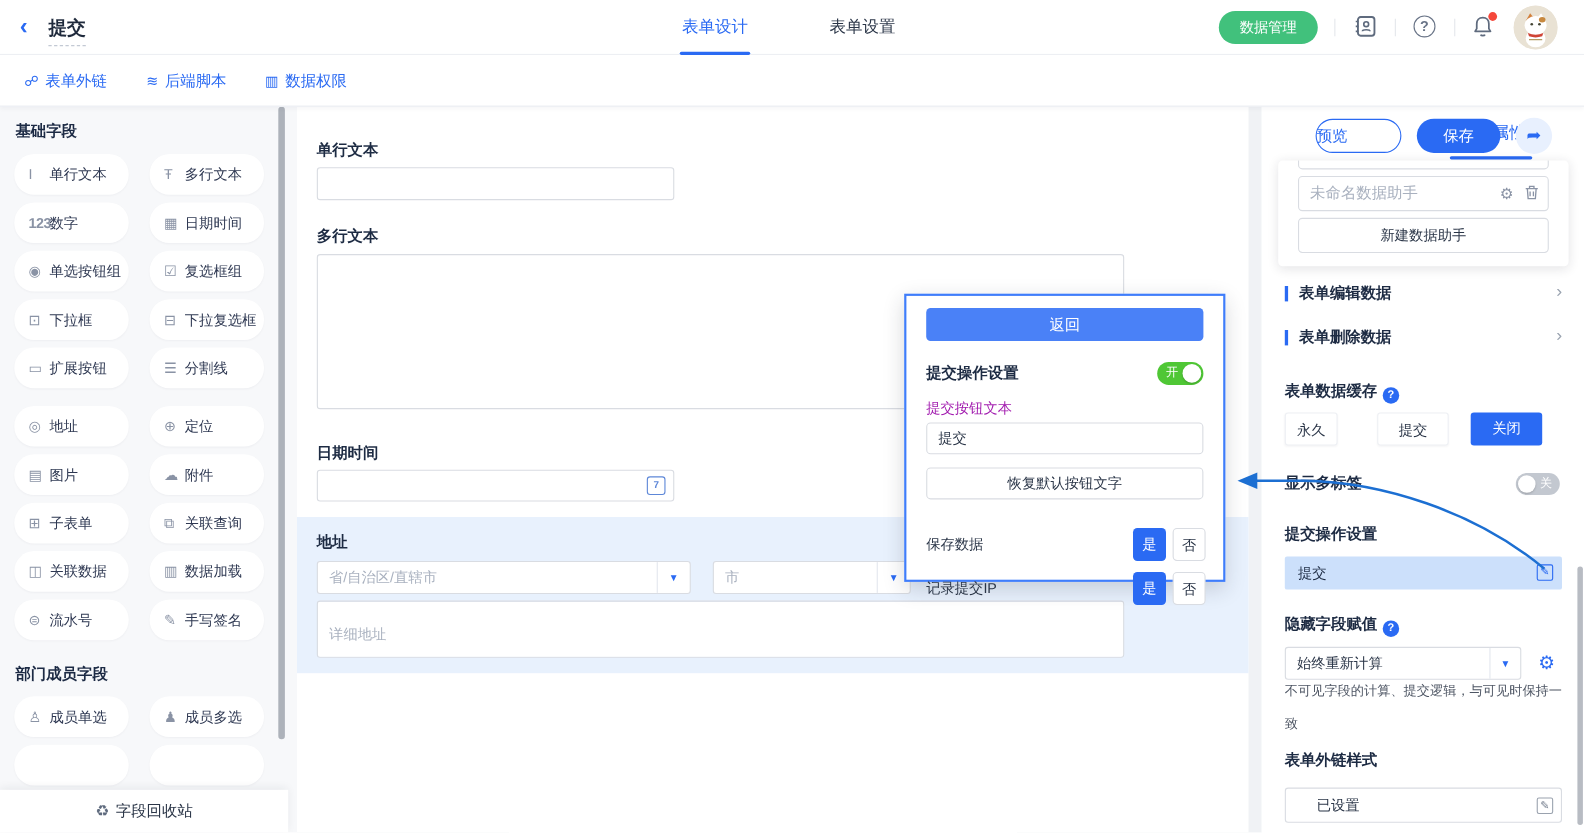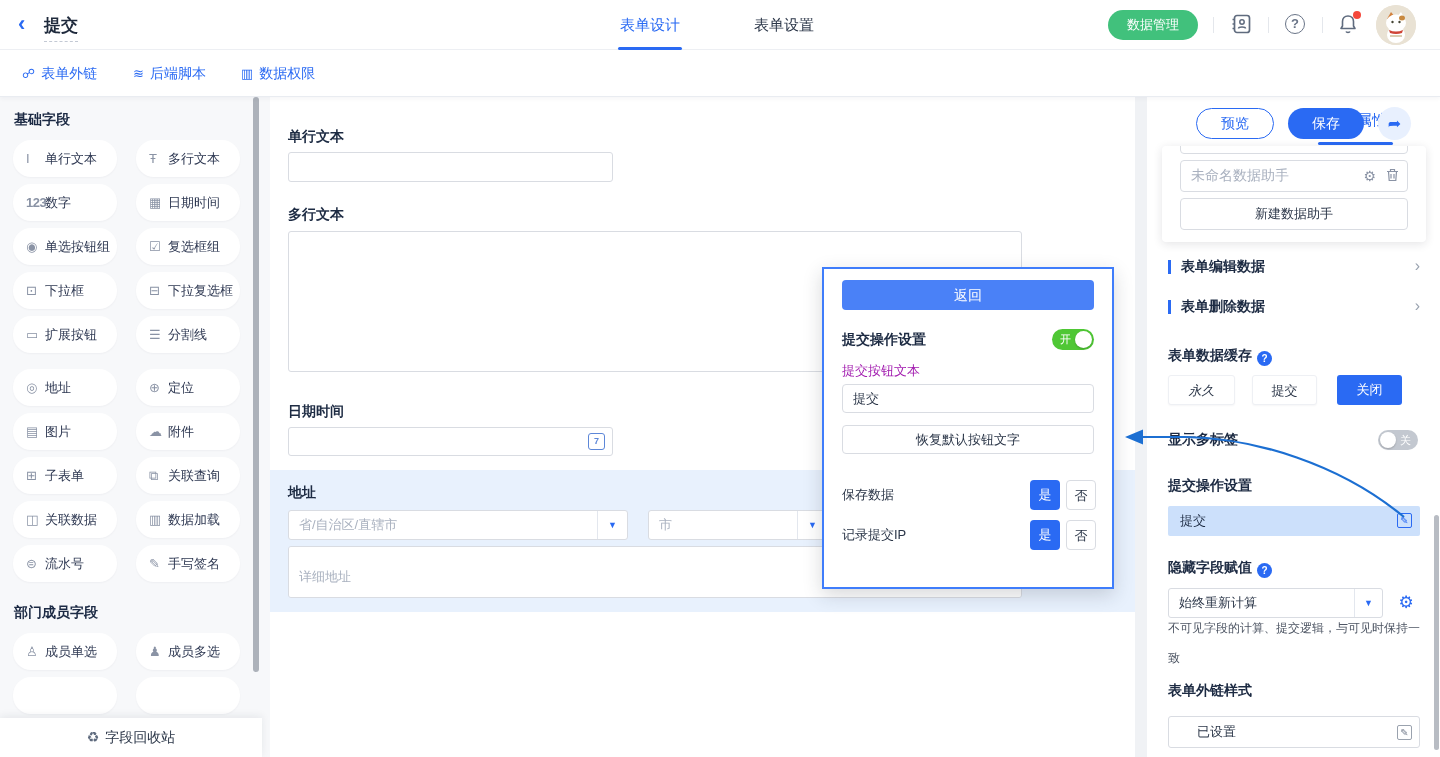--- a/index.html
+++ b/index.html
@@ -17,21 +17,21 @@
   .hdr-div { position:absolute; top:17px; width:1px; height:16px; background:#e4e7ec; }
   .hdr-ic { position:absolute; top:13px; width:24px; height:24px; color:#5f6b7e; cursor:pointer; }
   .help-circle { width:20px; height:20px; border:1.7px solid #697487; border-radius:50%; font-size:13px; color:#697487; text-align:center; line-height:17px; font-weight:bold; }
   .bell-dot { position:absolute; right:0px; top:-2px; width:8px; height:8px; border-radius:50%; background:#f5483b; }
   .avatar { position:absolute; left:1376px; top:5px; width:40px; height:40px; border-radius:50%; overflow:hidden; background:#e9e2d4; cursor:pointer; }
 
   
   .tbr { position:absolute; top:50px; left:0; width:1440px; height:47px; background:#fff; border-bottom:1px solid #e9ecf1; box-shadow:0 2px 4px rgba(31,37,51,.04); z-index:25; }
   .tbr-link { position:absolute; top:0; height:47px; line-height:47px; color:#2a6af3; font-size:14px; cursor:pointer; }
   .tbr-link .gi { margin-right:6px; font-size:13px; }
-  .btn-outline { position:absolute; left:1196px; top:58px; width:78px; height:31px; border:1px solid #2a6af3; border-radius:16px; background:#fff; color:#2a6af3; font-size:14px; text-align:center; line-height:29px; cursor:pointer; }
+  .btn-outline { position:absolute; left:1196px; top:58px; width:78px; height:31px; border:1px solid #2a6af3; border-radius:16px; background:#fff; color:#2a6af3; font-size:14px; text-align:left; line-height:29px; cursor:pointer; }
   .btn-primary { position:absolute; left:1288px; top:58px; width:76px; height:31px; border-radius:16px; background:#2a6af3; color:#fff; font-size:14px; text-align:center; line-height:31px; cursor:pointer; }
   .btn-share { position:absolute; left:1378px; top:57px; width:33px; height:33px; border-radius:50%; background:#e8f0fe; color:#2a6af3; font-size:16px; text-align:center; line-height:33px; cursor:pointer; }
 
   
   .sb { position:absolute; top:97px; left:0; width:270px; height:660px; background:#f7f8fa; overflow:hidden; z-index:5; }
   .sb-inner { padding:14px 0 0 13px; }
   .sb-title { font-size:14px; font-weight:bold; color:#1c2a44; margin:0 0 11px 1px; }
   .pill-grid { display:grid; grid-template-columns:104px 104px; column-gap:19px; row-gap:7px; margin-bottom:16px; }
   .pill { height:37px; background:#fff; border-radius:18px; display:flex; align-items:center; padding-left:13px; cursor:grab; box-shadow:0 1px 2px rgba(31,37,51,.04); }
   .pill .gi { color:#8a93a5; font-size:13px; width:19px; flex:0 0 19px; }
@@ -48,21 +48,21 @@
   .f-input { position:absolute; border:1px solid #d9dce2; border-radius:3px; background:#fff; font-size:13px; color:#2b3648; padding:0 10px; outline:none; }
   .f-input::placeholder, .f-area::placeholder { color:#a9b1bf; }
   .f-area { position:absolute; border:1px solid #d9dce2; border-radius:3px; background:#fff; resize:none; font-family:inherit; font-size:13px; padding:21px 10px; outline:none; }
   .addr-block { position:absolute; left:0; top:373px; width:865px; height:142px; background:#e8f1fd; }
   .sel { position:absolute; height:30px; background:#fff; border:1px solid #d9dce2; border-radius:3px; display:flex; align-items:center; cursor:pointer; }
   .sel .ph { flex:1; padding-left:10px; font-size:13px; color:#a9b1bf; overflow:hidden; white-space:nowrap; }
   .sel .arr { width:30px; align-self:stretch; border-left:1px solid #e3e7ee; display:flex; align-items:center; justify-content:center; color:#2a6af3; font-size:9px; }
   .cal-ic { position:absolute; width:17px; height:17px; border:1.5px solid #5d87d8; border-radius:3px; color:#5d87d8; font-size:9px; font-weight:bold; text-align:center; line-height:15px; cursor:pointer; }
 
   
-  .panel { position:absolute; left:822px; top:267px; width:292px; height:322px; background:#fff; border:2px solid #3f7dfb; box-shadow:0 6px 18px rgba(31,37,51,.18); z-index:20; }
+  .panel { position:absolute; left:822px; top:267px; width:292px; height:262px; background:#fff; border:2px solid #3f7dfb; box-shadow:0 6px 18px rgba(31,37,51,.18); z-index:20; }
   .panel-back { position:absolute; left:18px; top:11px; width:252px; height:30px; background:#4a81f7; border-radius:4px; color:#fff; font-size:14px; text-align:center; line-height:30px; cursor:pointer; }
   .p-title { position:absolute; left:18px; top:62px; font-size:14px; font-weight:bold; color:#1d2b43; }
   .p-label { position:absolute; left:18px; top:93px; font-size:13px; color:#a21caf; }
   .p-input { position:absolute; left:18px; top:115px; width:252px; height:29px; border:1px solid #d9dce2; border-radius:4px; font-size:13px; color:#2b3648; padding:0 10px; outline:none; }
   .p-restore { position:absolute; left:18px; top:156px; width:252px; height:29px; border:1px solid #d9dce2; border-radius:4px; background:#fff; font-size:13px; color:#2b3648; text-align:center; line-height:27px; cursor:pointer; }
   .p-row-label { position:absolute; left:18px; font-size:13px; color:#2b3648; }
   .yn { position:absolute; width:30px; height:30px; border-radius:4px; font-size:13px; text-align:center; line-height:30px; cursor:pointer; }
   .yn.yes { background:#2a6af3; color:#fff; }
   .yn.no  { background:#fff; color:#2b3648; border:1px solid #d9dce2; }
   .toggle { position:absolute; width:42px; height:21px; border-radius:11px; cursor:pointer; }
@@ -343,21 +343,21 @@
       <span class="sec-txt">表单编辑数据</span>
       <span class="sec-chv">›</span>
     </div>
     <div class="sec-row" style="top:201px;">
       <span class="sec-bar"></span>
       <span class="sec-txt">表单删除数据</span>
       <span class="sec-chv">›</span>
     </div>
 
     <div class="pr-h" style="top:250px;"><span>表单数据缓存</span><span class="q-ic">?</span></div>
-    <div class="seg plain" style="left:21px; top:278px; width:67px;font-style:italic;">永久</div>
+    <div class="seg plain" style="left:21px; top:278px; width:48px;">永久</div>
     <div class="seg plain" style="left:105px; top:278px; width:65px;">提交</div>
     <div class="seg sel-blue" style="left:190px; top:278px; width:65px;">关闭</div>
 
     <div class="pr-h" style="top:334px;">显示多标签</div>
     <div class="toggle off" style="left:231px; top:333px; width:40px; height:20px;">
       <span class="knob" style="width:16px; height:16px;"></span>
         <span class="t-txt" style="line-height:20px;">关</span>
     </div>
 
     <div class="pr-h" style="top:380px;">提交操作设置</div>

